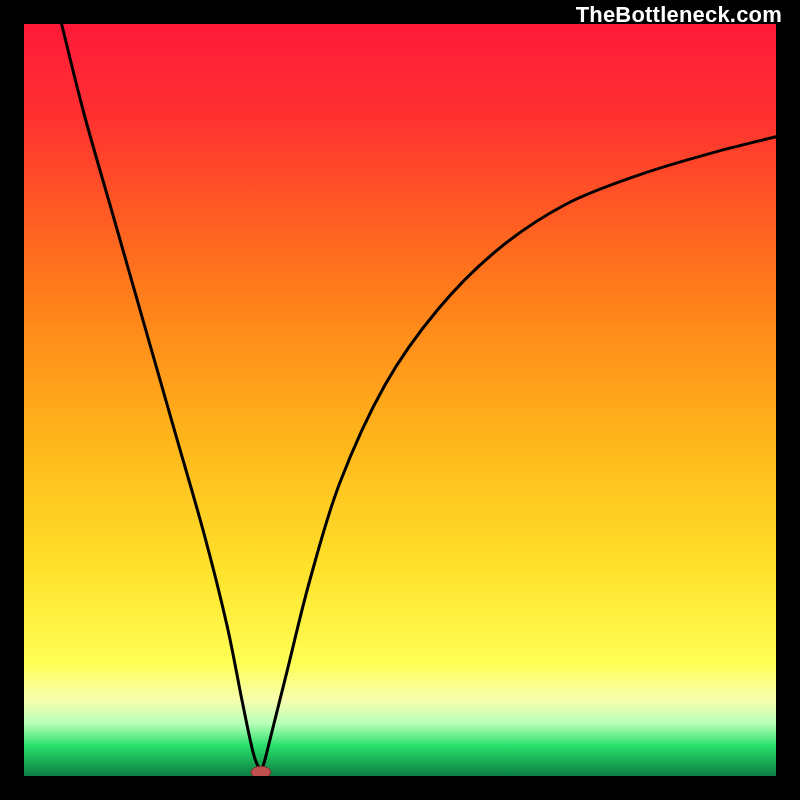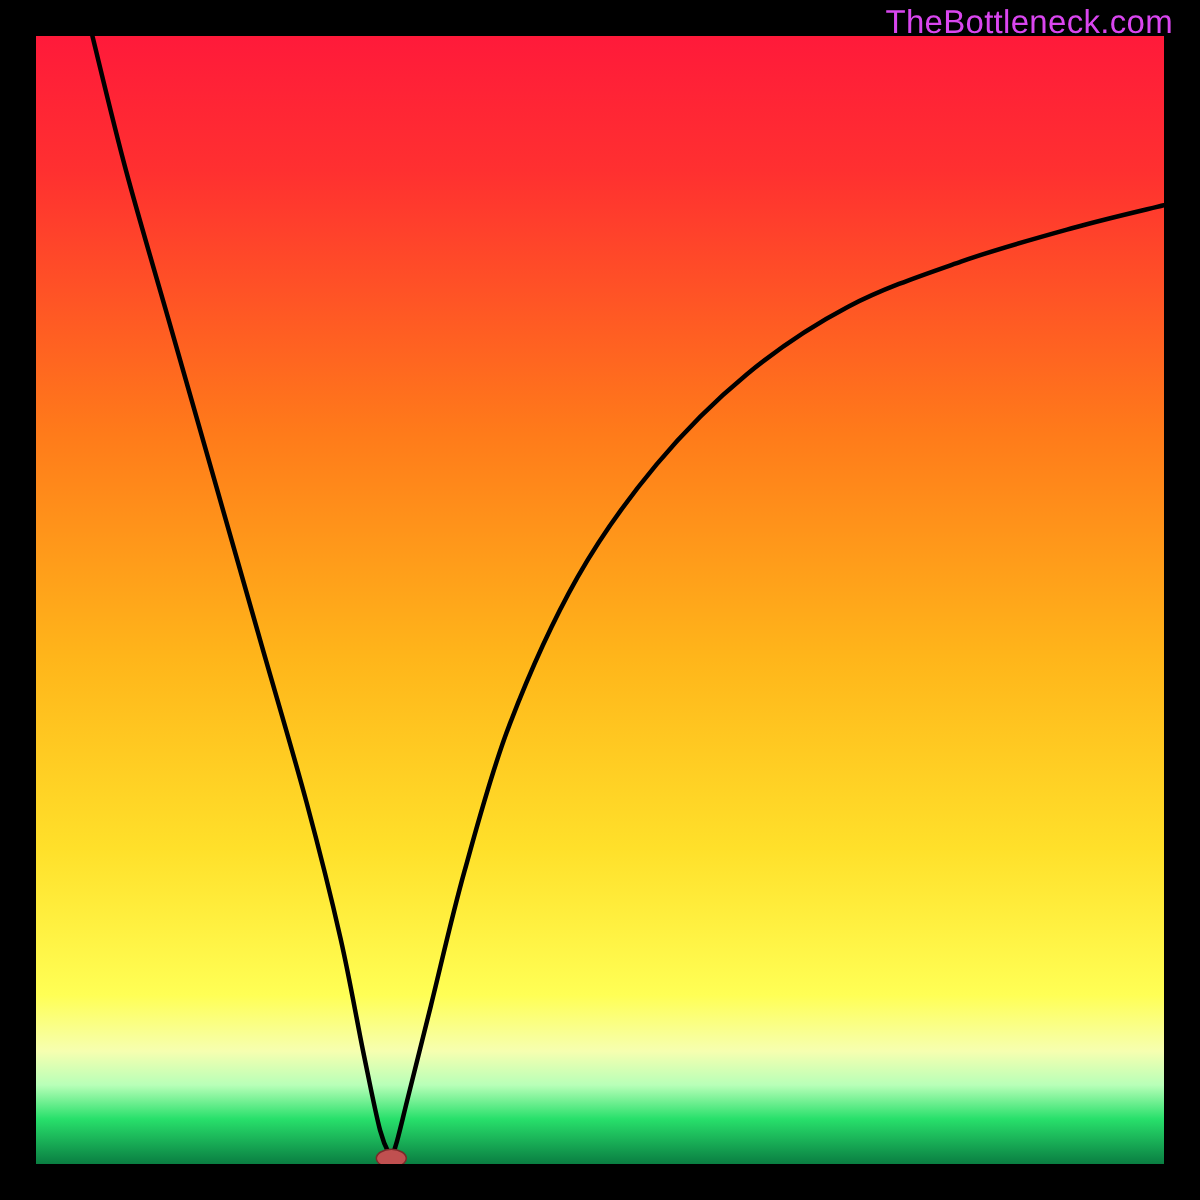--- a/index.html
+++ b/index.html
@@ -8,23 +8,23 @@
     width: 800px;
     height: 800px;
     background: #000;
     overflow: hidden;
     font-family: Arial, Helvetica, sans-serif;
   }
   .watermark {
     position: absolute;
     top: 2px;
     right: 18px;
-    color: #d946ef;
+    color: #ffffff;
     font-size: 22px;
-    font-weight: 400;
+    font-weight: 700;
     z-index: 10;
     letter-spacing: 0.2px;
   }
   .frame {
     position: absolute;
     left: 24px;
     top: 24px;
     width: 752px;
     height: 752px;
     background: #000;

